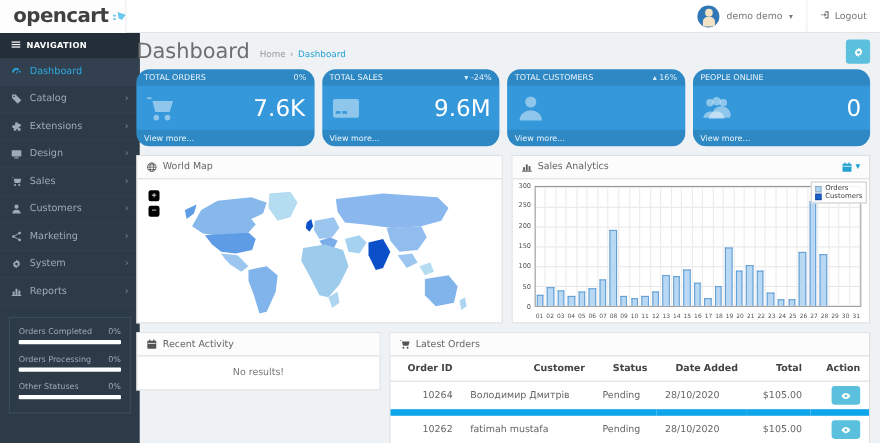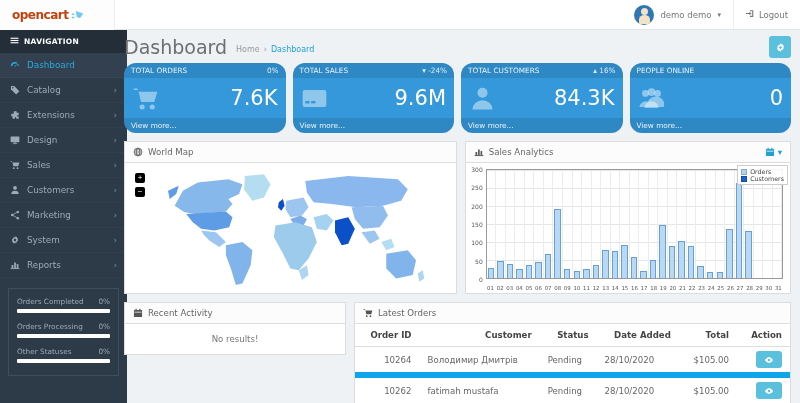--- a/index.html
+++ b/index.html
@@ -2,21 +2,21 @@
 <html><head>
 <meta charset="utf-8">
 <style>
   * { margin:0; padding:0; box-sizing:border-box; }
   html,body { width:800px; height:403px; }
   body { font-family:"DejaVu Sans","Liberation Sans",sans-serif; background:#eef2f5; overflow:hidden; position:relative; }
 
   
   .topbar { position:absolute; top:0; left:0; right:0; height:30px; background:#fff; border-bottom:1px solid #e4e4e4; display:flex; align-items:center; z-index:5; }
   .logo-cell { width:115px; height:30px; display:flex; align-items:center; padding-left:12px; background:#fdfdfd; border-right:1px solid #eee; }
-  .logo-text { color:#c2410c; font-weight:bold; font-size:12px; letter-spacing:-0.5px; }
+  .logo-text { color:#404040; font-weight:bold; font-size:18px; letter-spacing:-0.5px; }
   .logo-mark { margin-left:3px; color:#6cc9ef; }
   .topbar-right { margin-left:auto; display:flex; align-items:center; height:100%; }
   .user-menu { display:flex; align-items:center; gap:6px; padding:0 12px; height:100%; cursor:pointer; }
   .avatar { width:20px; height:20px; border-radius:50%; background:#2f77b5; position:relative; overflow:hidden; }
   .avatar::before { content:""; position:absolute; left:6.5px; top:3px; width:7px; height:7px; border-radius:50%; background:#f3e2c4; }
   .avatar::after { content:""; position:absolute; left:4.5px; top:10.5px; width:11px; height:9px; border-radius:50% 50% 0 0; background:#f3e2c4; }
   .user-name { font-size:8.5px; color:#777; }
   .caret-down { font-size:7px; color:#777; }
   .logout-btn { display:flex; align-items:center; gap:4px; padding:0 12px; height:100%; border-left:1px solid #eee; font-size:8.5px; color:#777; cursor:pointer; }
 
@@ -288,21 +288,20 @@
       <div class="tile">
         <div class="tile-head">
           <span>TOTAL CUSTOMERS</span>
           <span class="tile-delta">▴ 16%</span>
         </div>
         <div class="tile-body">
           <svg viewBox="0 0 16 16" fill="currentColor" class="icon">
             <circle cx="8" cy="4.6" r="3"></circle>
             <path d="M2 14.5a6 5.5 0 0 1 12 0z"></path>
           </svg>
-          <span class="tile-value">84.3K</span>
         </div>
         <div class="tile-foot">View more...</div>
       </div>
       <div class="tile">
         <div class="tile-head">
           <span>PEOPLE ONLINE</span>
           <span class="tile-delta"></span>
         </div>
         <div class="tile-body">
           <svg viewBox="0 0 16 16" fill="currentColor" class="icon">

